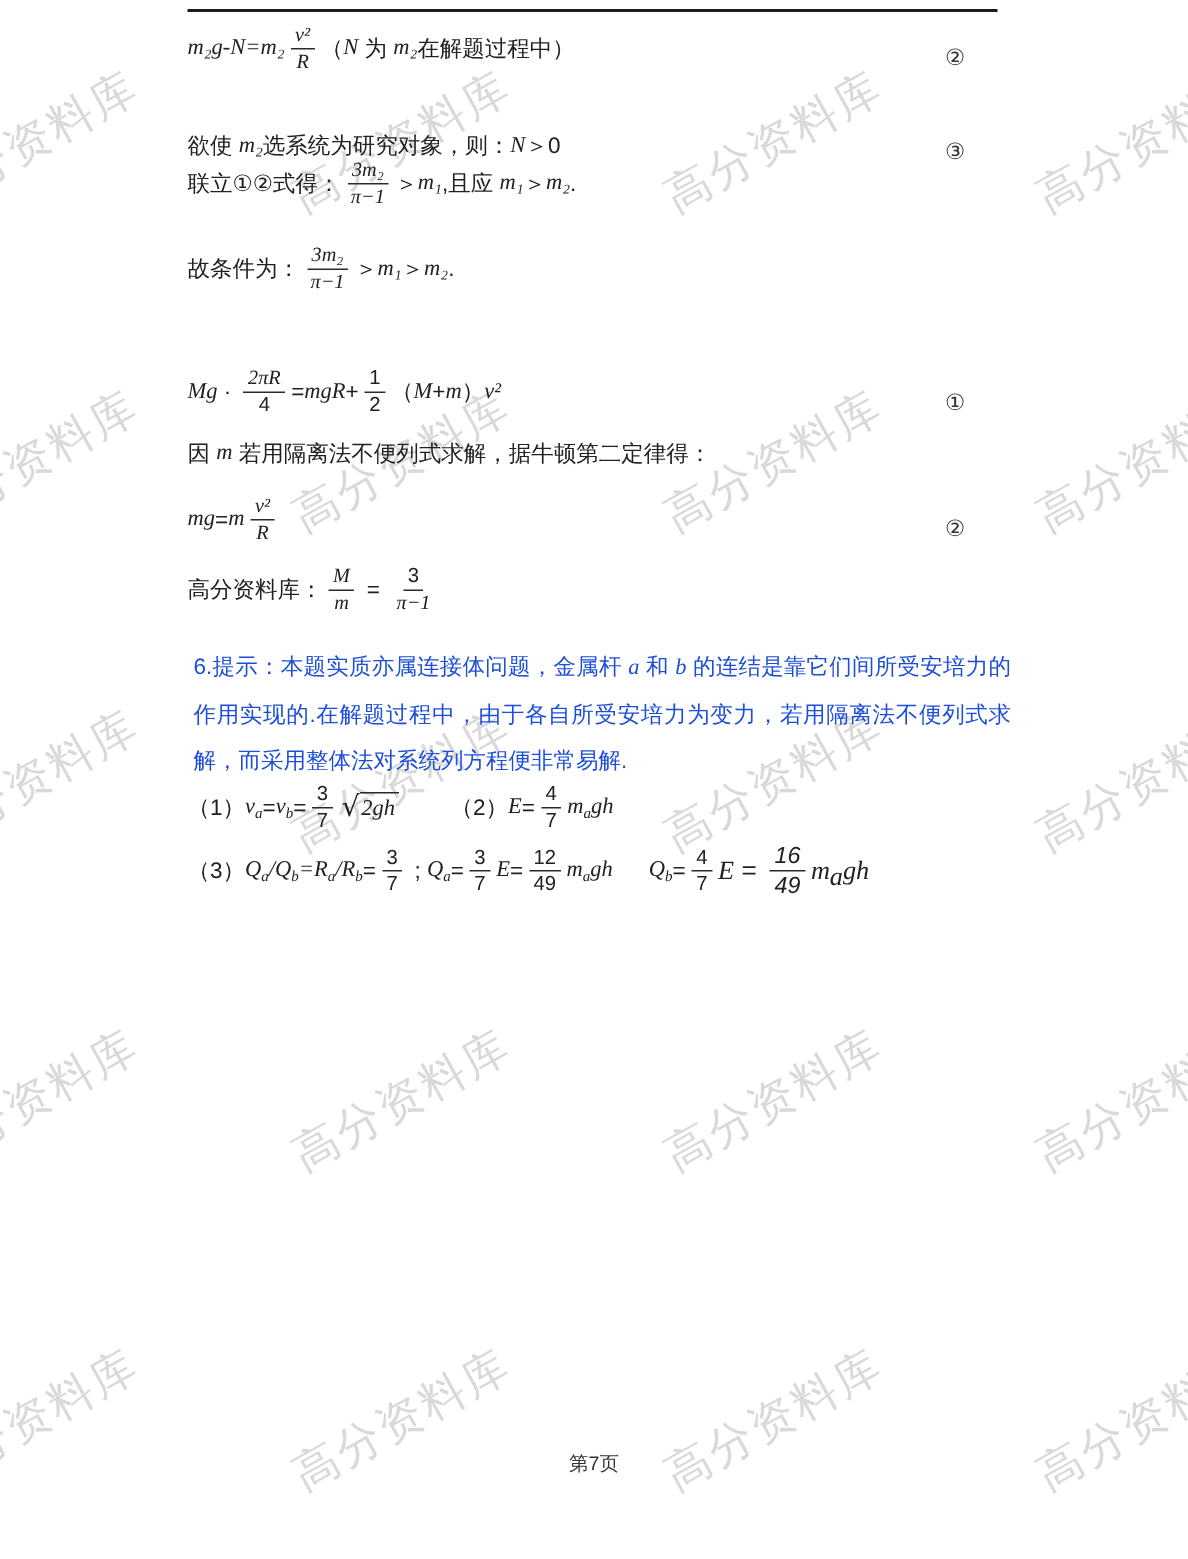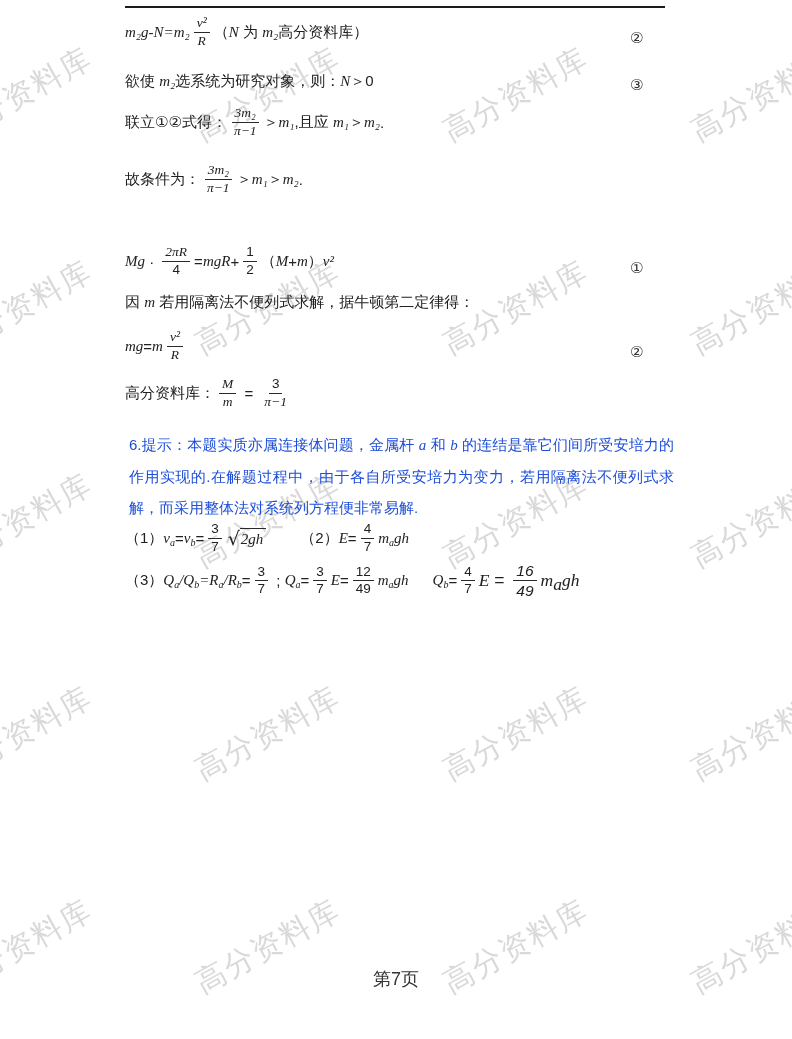--- a/index.html
+++ b/index.html
@@ -31,21 +31,21 @@
   .frac .num{display:block;padding:0 3px;border-bottom:1.2px solid #2a2a2a;}
   .frac .den{display:block;padding:0 3px;}
   .sqrt{display:inline-flex;align-items:stretch;margin-left:2px;}
   .sqrt .rad{font-size:19px;line-height:1.1;font-family:"DejaVu Sans",sans-serif;}
   .sqrt .radicand{border-top:1.2px solid #2a2a2a;padding:1px 3px 0 1px;}
   .tag{position:absolute;left:505px;top:50%;transform:translateY(-50%);font-size:15px;color:#333;}
   
   .para{position:absolute;left:129px;width:545px;font-size:15px;line-height:31px;text-align:justify;color:#1d4ed8;}
   .para span{white-space:normal;}
   
-  .footer{position:absolute;left:0;right:0;top:967px;text-align:center;font-size:18px;color:#333;}
+  .footer{position:absolute;left:0;right:0;top:967px;text-align:center;font-size:13px;color:#333;}
 </style>
 </head>
 <body>
 
 <div class="page">
   <div id="wm-layer">
       <div class="wm" style="left: 20px; top: 95px; color: rgb(217, 217, 217);">高分资料库</div>
       <div class="wm" style="left: 268px; top: 95px; color: rgb(217, 217, 217);">高分资料库</div>
       <div class="wm" style="left: 516px; top: 95px; color: rgb(217, 217, 217);">高分资料库</div>
       <div class="wm" style="left: 764px; top: 95px; color: rgb(217, 217, 217);">高分资料库</div>
@@ -70,26 +70,26 @@
   <div class="rule"></div>
 
   <div class="line" style="top:15px;height:46px">
     <span class="segs">
         <span class="it">m₂g-N=m₂</span>
         <span class="frac"><span class="num"><span class="it">v²</span></span><span class="den"><span class="it">R</span></span></span>
         <span>（</span>
         <span class="it">N</span>
         <span> 为 </span>
         <span class="it">m₂</span>
-        <span>高分资料库）</span>
+        <span>在解题过程中）</span>
       </span>
     <span class="tag">②</span>
   </div>
 
-  <div class="line" style="top:72px;height:26px">
+  <div class="line" style="top:88px;height:26px">
     <span class="segs">
         <span>欲使 </span>
         <span class="it">m₂</span>
         <span>选系统为研究对象，则：</span>
         <span class="it">N</span>
         <span>＞0</span>
       </span>
     <span class="tag">③</span>
   </div>
 

